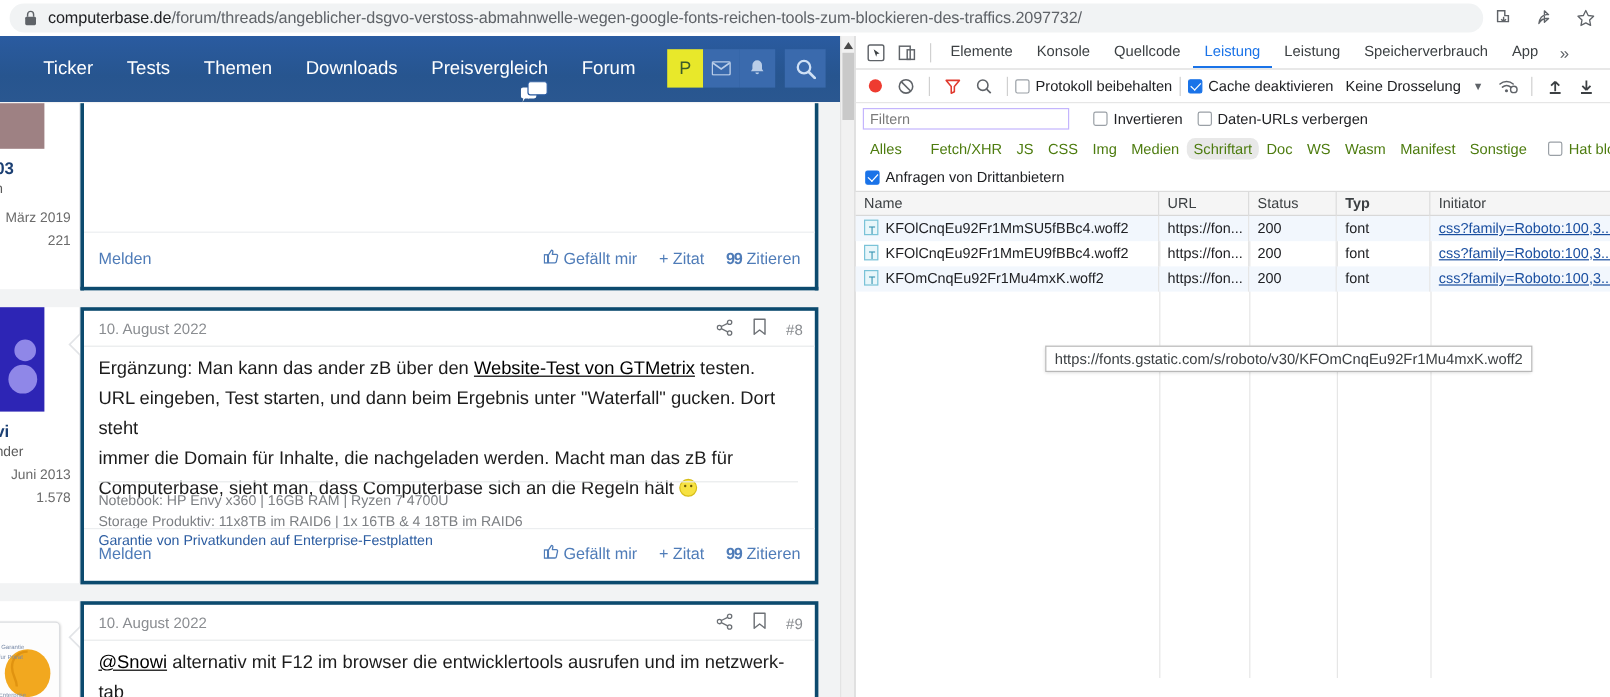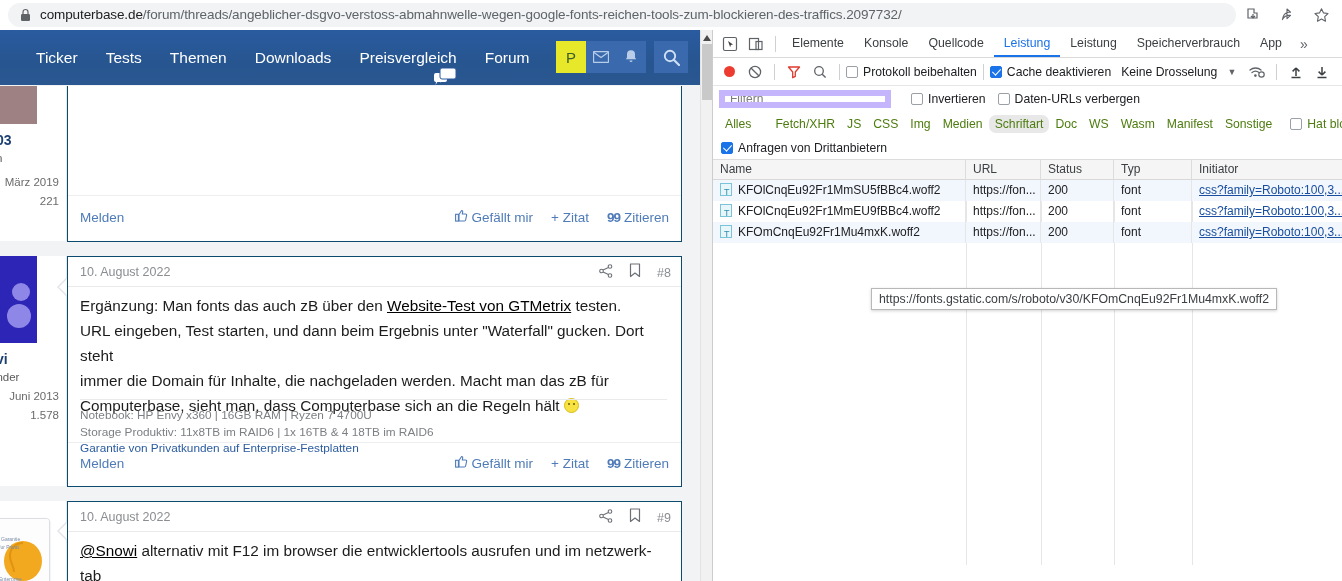--- a/index.html
+++ b/index.html
@@ -88,21 +88,21 @@
     background: #fff; border-right: 1px solid #e5e7ea;
   }
   .avatar-sq { position: absolute; background:#9e8183; }
   .user-name { font-size: 14px; font-weight: bold; color: #1b3f73; }
   .user-sub { font-size: 11.5px; color: #5a5a5a; }
   .user-meta { font-size: 11.5px; color: #6b6b6b; text-align: right; }
 
   
   .post-card {
     position: absolute; background: #fff;
-    border: 1px solid #0c4a6e;
+    border: 3px solid #0c4a6e;
   }
   .post-head {
     position: absolute; left: 0; top: 0; right: 0; height: 30px;
     border-bottom: 1px solid #e8eaec;
   }
   .post-date { position: absolute; left: 12px; top: 8px; font-size: 12.5px; color: #8a8d91; }
   .post-head-icons { position: absolute; right: 10px; top: 6px; display: flex; align-items: center; gap: 16px; }
   .post-num { font-size: 12.5px; color: #8a8d91; }
   .post-body {
     position: absolute; left: 12px; top: 36px; right: 14px;
@@ -178,21 +178,21 @@
   .cbox.on::after { content: ""; position: absolute; left: 3px; top: 0.5px; width: 4px; height: 7px;
                     border: solid #fff; border-width: 0 1.6px 1.6px 0; transform: rotate(43deg); }
   .throttle { font-size: 12.2px; color: #202124; white-space: nowrap; margin-left: 10px; }
   .caret { margin-left: 10px; font-size: 9px; color: #5f6368; }
 
   .dt-filterbar {
     position: absolute; left: 0; top: 56px; width: 630px; height: 26px;
     display: flex; align-items: center; padding: 0 6px;
   }
   .filter-input {
-    width: 172px; height: 18px; border: 6px solid #c4b5fd; background: #fff;
+    width: 172px; height: 18px; border: 1px solid #c4b5fd; background: #fff;
     font-size: 12px; color: #5f6368; padding: 0 5px; line-height: 18px;
     font-family: "Liberation Sans", sans-serif;
   }
   .filter-input::placeholder { color: #7a7a7a; }
 
   .dt-types {
     position: absolute; left: 0; top: 82px; width: 630px; height: 24px;
     display: flex; align-items: center; padding: 0 6px; font-size: 12.2px; color: #4d7c0f;
   }
   .type-chip { padding: 2px 6px; border-radius: 7px; white-space: nowrap; }
@@ -370,21 +370,21 @@
           </span>
           <span>
             <svg width="12" height="15" viewBox="0 0 12 15">
                 <path d="M1.5 1h9v12.5L6 10l-4.5 3.5z" fill="none" stroke="#6d7176" stroke-width="1.2" stroke-linejoin="round"></path>
               </svg>
           </span>
           <span class="post-num">#8</span>
         </div>
       </div>
       <div class="post-body">
-        <span>Ergänzung: Man fonts das auch zB über den </span><a href="#">Website-Test von GTMetrix</a><span> testen.</span><br>
+        <span>Ergänzung: Man kann das ander zB über den </span><a href="#">Website-Test von GTMetrix</a><span> testen.</span><br>
         <span>URL eingeben, Test starten, und dann beim Ergebnis unter "Waterfall" gucken. Dort steht</span><br>
         <span>immer die Domain für Inhalte, die nachgeladen werden. Macht man das zB für</span><br>
         <span>Computerbase, sieht man, dass Computerbase sich an die Regeln hält </span><span class="smiley"></span>
       </div>
       <div class="sig" style="top:142px;">
         <div>Notebook: HP Envy x360 | 16GB RAM | Ryzen 7 4700U</div>
         <div>Storage Produktiv: 11x8TB im RAID6 | 1x 16TB &amp; 4 18TB im RAID6</div>
         <div><a href="#">Garantie von Privatkunden auf Enterprise-Festplatten</a></div>
       </div>
       <div class="post-foot" style="height:44px;">
@@ -574,21 +574,21 @@
         <span class="cbox on"></span>
         <span>Anfragen von Drittanbietern</span>
       </label>
     </div>
 
     <div class="dt-table">
       <div class="dt-thead">
         <div class="th" style="width:253px;">Name</div>
         <div class="th" style="width:75px;">URL</div>
         <div class="th" style="width:73px;">Status</div>
-        <div class="th" style="width:78px;">Typ</div>
+        <div class="th" style="width:78px;font-weight:bold;">Typ</div>
         <div class="th" style="width:151px;">Initiator</div>
       </div>
 
       <div class="grid-cols">
         <div class="gcol" style="left:253px;"></div>
         <div class="gcol" style="left:328px;"></div>
         <div class="gcol" style="left:401px;"></div>
         <div class="gcol" style="left:479px;"></div>
 
       </div>

